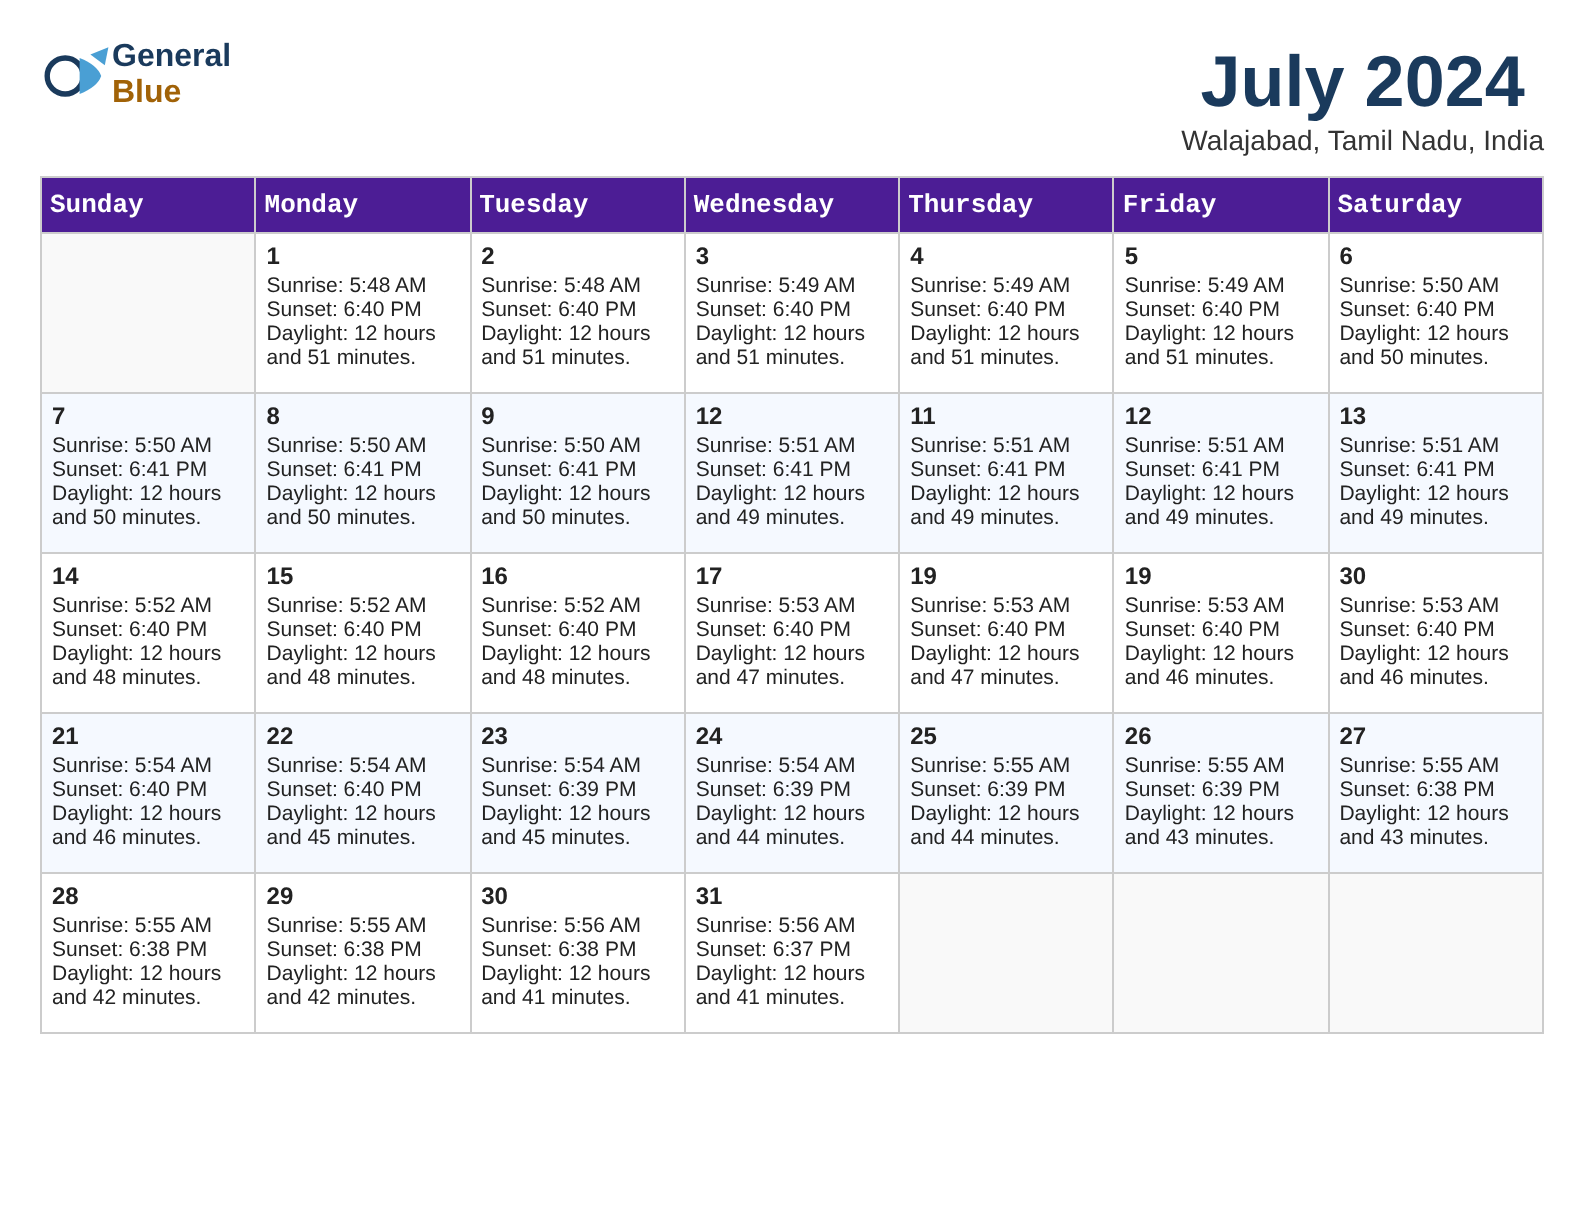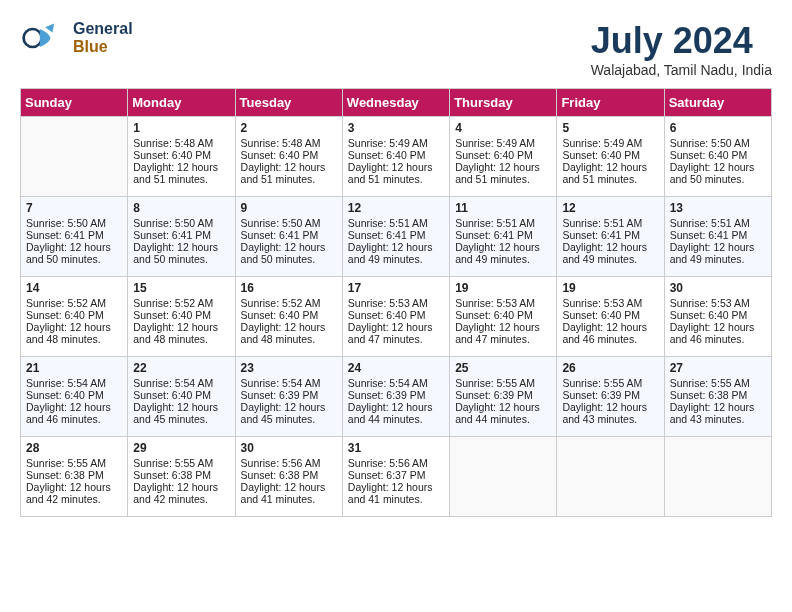--- a/index.html
+++ b/index.html
@@ -12,49 +12,50 @@
     }
     .header {
       display: flex;
       justify-content: space-between;
       align-items: flex-start;
       margin-bottom: 10px;
     }
     .logo {
       display: flex;
       align-items: center;
-      gap: 17px;
+      gap: 0;
     }
     .logo-icon {
       width: 36px;
       height: 36px;
     }
     .title-block {
-      text-align: left;
+      text-align: center;
     }
     .month-year {
       font-size: 36px;
       font-weight: bold;
       color: #1a3a5c;
     }
     .location {
       font-size: 14px;
       color: #333;
     }
     table {
       width: 100%;
       border-collapse: collapse;
     }
     thead tr th {
-      background-color: #be185d;
+      background-color: #4c1d95;
       color: #fff;
       font-size: 13px;
       padding: 6px 4px;
       text-align: left;
       border: 1px solid #ccc;
+      font-family: Liberation Mono, monospace;
     }
     tbody tr td {
       border: 1px solid #ccc;
       vertical-align: top;
       padding: 4px 5px;
       font-size: 10.5px;
       color: #222;
       min-width: 100px;
       height: 80px;
     }

